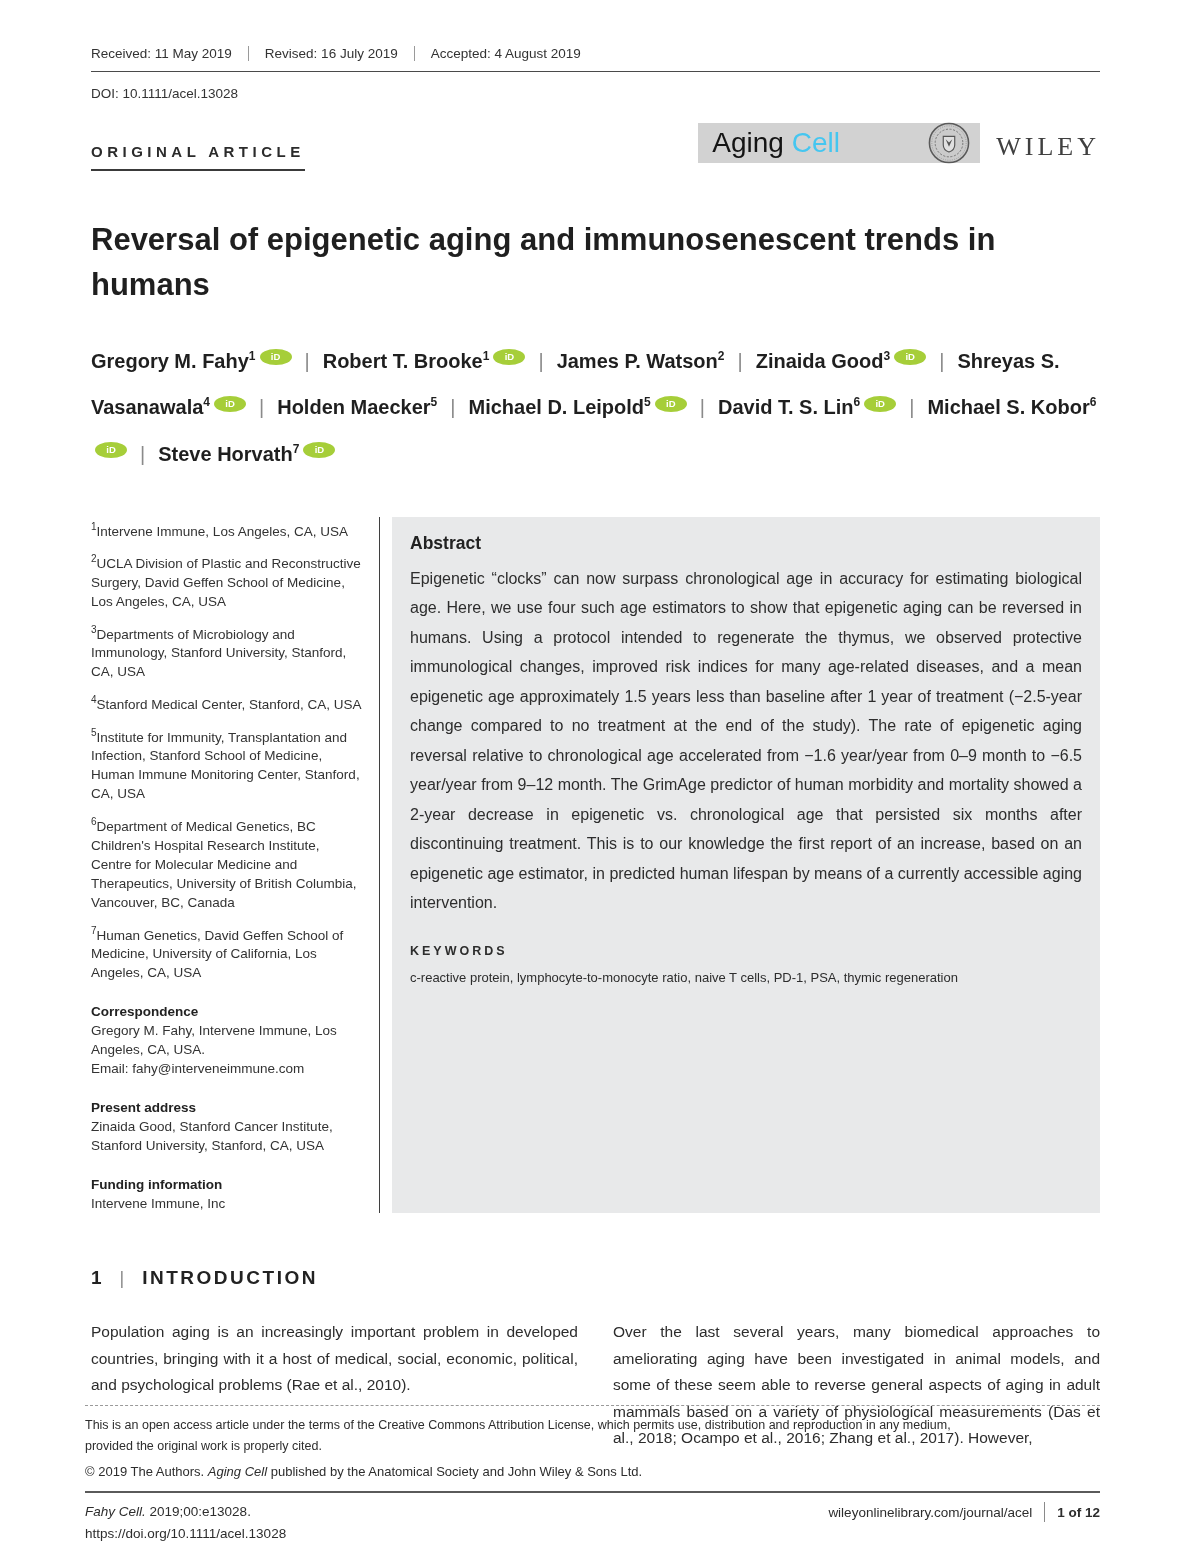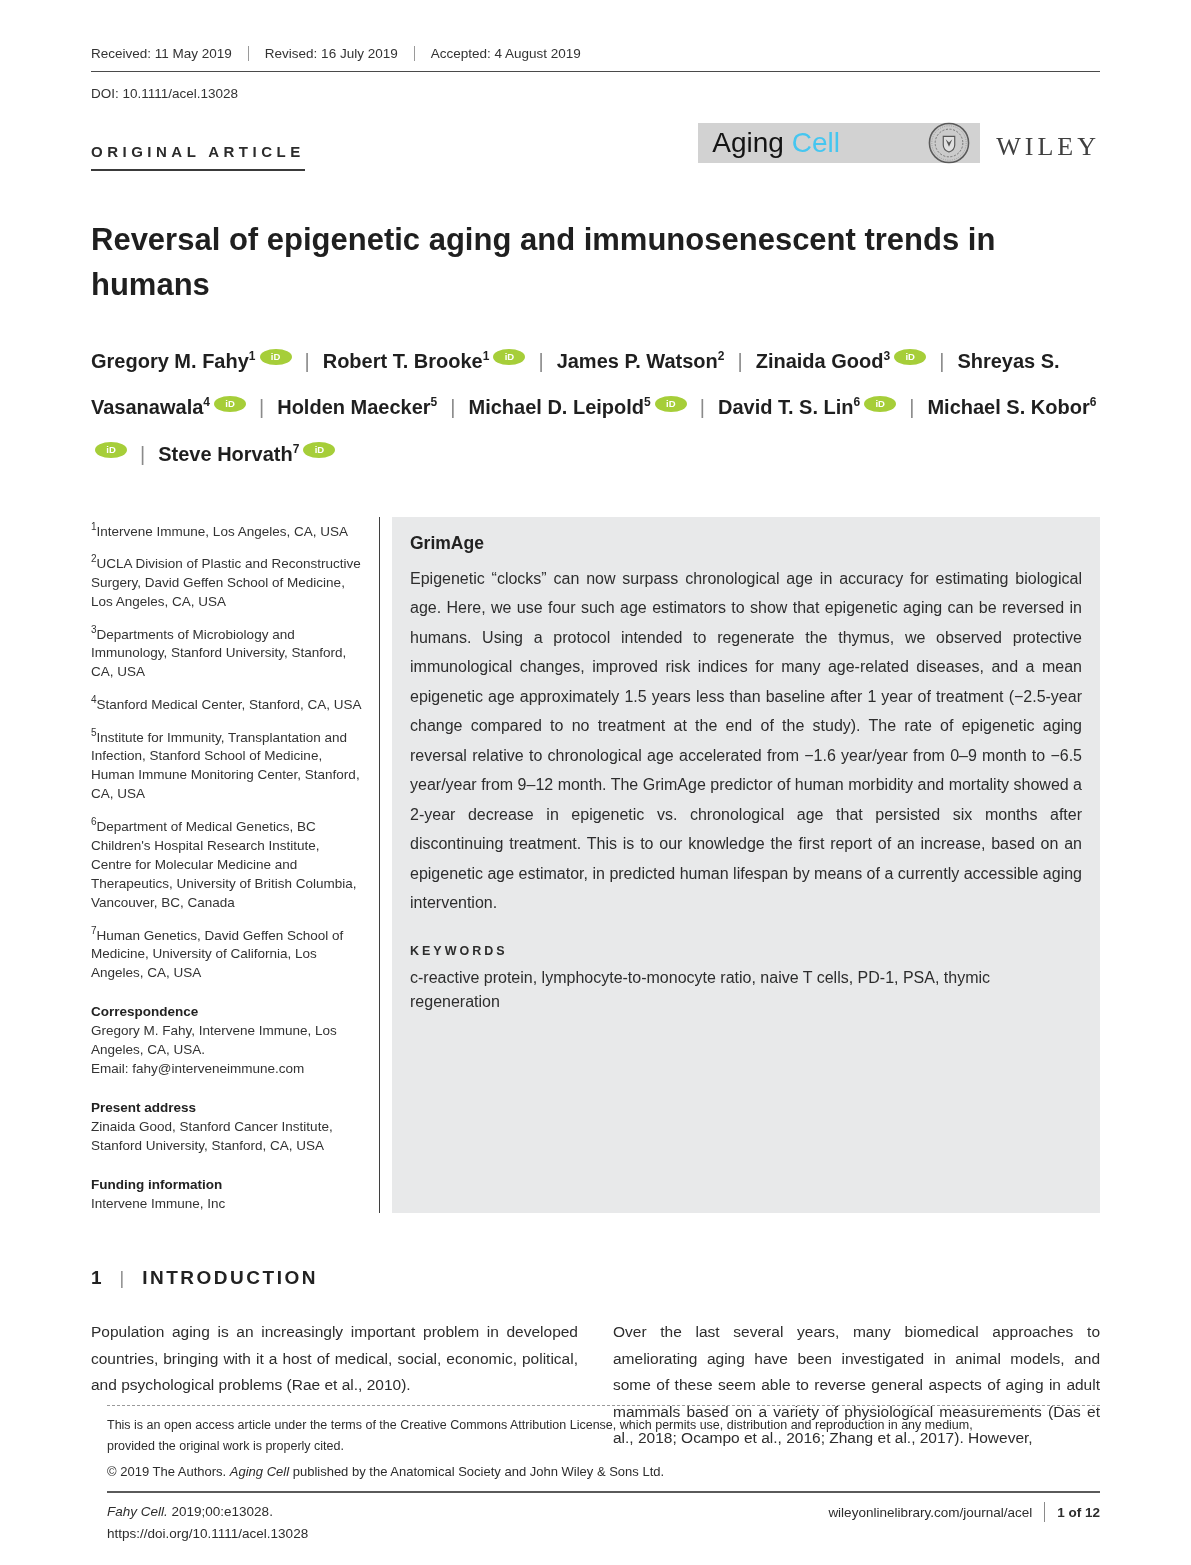--- a/index.html
+++ b/index.html
@@ -43,31 +43,31 @@
   .affil-col p { margin:0 0 9px; }
   .affil-col sup { font-size:10px; }
   .block { margin-top:20px; }
   .block p { margin:0; }
   .block-head { font-weight:700; color:#222; }
   .vdivider { flex:0 0 1px; width:1px; background:#3f3f3f; }
   .abstract-box { flex:1; margin-left:12px; background:#e8e9ea; padding:14px 18px 22px; box-sizing:border-box; }
   .abstract-head { font-size:17.5px; font-weight:700; margin:2px 0 10px; color:#222; }
   .abstract-text { font-size:16px; line-height:29.5px; text-align:justify; margin:0; color:#2d2d2d; }
   .kw-head { margin-top:26px; font-size:12.5px; font-weight:700; letter-spacing:3px; color:#2d2d2d; }
-  .kw-text { font-size:16px; line-height:24px; margin-top:8px; color:#2d2d2d; }
+  .kw-text { font-size:13px; line-height:24px; margin-top:8px; color:#2d2d2d; }
 
   
   .intro-head { margin-top:54px; font-size:19px; font-weight:700; color:#222; display:flex; align-items:center; }
   .intro-head .bar { color:#8a8a8a; font-weight:400; margin:0 18px; font-size:18px; }
   .intro-head .word { letter-spacing:2.5px; }
   .body-cols { display:flex; gap:35px; margin-top:30px; }
   .bcol { flex:1; font-size:15.5px; line-height:26.5px; text-align:justify; color:#2d2d2d; }
 
   
-  .page-footer { position:absolute; left:107px; right:91px; bottom:20px; }
+  .page-footer { position:absolute; left:85px; right:91px; bottom:20px; }
   .footnote { border-top:1px dashed #9a9a9a; padding-top:9px; font-size:12.5px; line-height:21.5px; color:#2d2d2d; }
   .copyright { font-size:13px; margin-top:3px; color:#2d2d2d; }
   .bottom-bar { border-top:2px solid #5a5a5a; margin-top:9px; padding-top:8px; display:flex;
     justify-content:space-between; align-items:flex-start; font-size:13.5px; color:#2d2d2d; }
   .cite-left div { line-height:22px; }
   .bottom-right { display:flex; align-items:center; margin-top:1px; }
   .vr { width:1px; height:20px; background:#8a8a8a; margin:0 12px; }
   .page-num { font-weight:700; }
   i.jname { font-style:italic; }
 </style>
@@ -123,21 +123,21 @@
       <p class="block-head">Present address</p>
       <p>Zinaida Good, Stanford Cancer Institute, Stanford University, Stanford, CA, USA</p>
     </div>
     <div class="block">
       <p class="block-head">Funding information</p>
       <p>Intervene Immune, Inc</p>
     </div>
   </div>
   <div class="vdivider"></div>
   <div class="abstract-box">
-    <div class="abstract-head">GrimAge</div>
+    <div class="abstract-head">Abstract</div>
     <p class="abstract-text">Epigenetic “clocks” can now surpass chronological age in accuracy for estimating biological age. Here, we use four such age estimators to show that epigenetic aging can be reversed in humans. Using a protocol intended to regenerate the thymus, we observed protective immunological changes, improved risk indices for many age-related diseases, and a mean epigenetic age approximately 1.5 years less than baseline after 1 year of treatment (−2.5-year change compared to no treatment at the end of the study). The rate of epigenetic aging reversal relative to chronological age accelerated from −1.6 year/year from 0–9 month to −6.5 year/year from 9–12 month. The GrimAge predictor of human morbidity and mortality showed a 2-year decrease in epigenetic vs. chronological age that persisted six months after discontinuing treatment. This is to our knowledge the first report of an increase, based on an epigenetic age estimator, in predicted human lifespan by means of a currently accessible aging intervention.</p>
     <div class="kw-head">KEYWORDS</div>
     <div class="kw-text">c-reactive protein, lymphocyte-to-monocyte ratio, naive T cells, PD-1, PSA, thymic regeneration</div>
   </div>
 </div>
 
 <div class="intro-head">
   <span>1</span>
   <span class="bar">|</span>
   <span class="word">INTRODUCTION</span>

